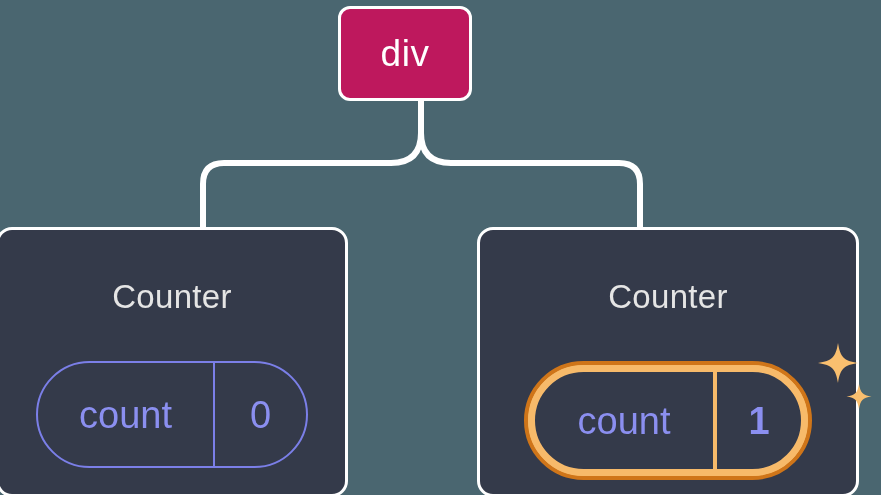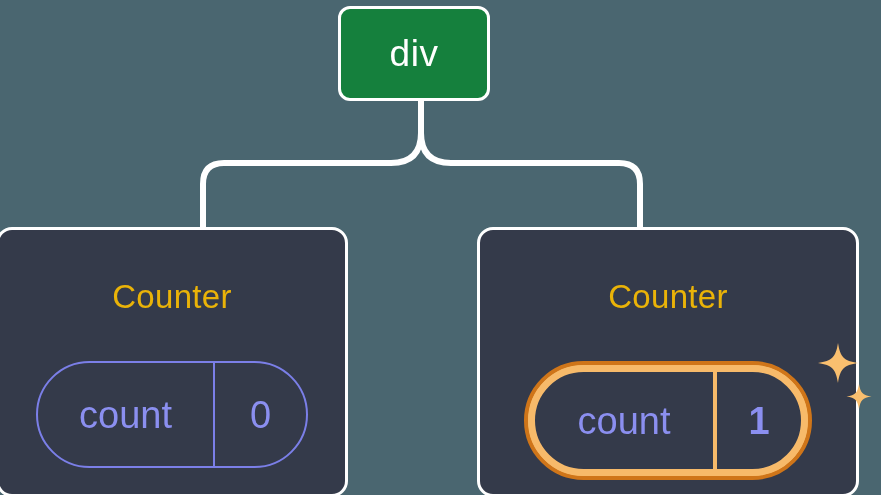--- a/index.html
+++ b/index.html
@@ -27,24 +27,24 @@
     width: 881px;
     height: 495px;
     pointer-events: none;
   }
 
   
   .node-root {
     position: absolute;
     left: 338px;
     top: 6px;
-    width: 152px;
+    width: 134px;
     height: 95px;
     box-sizing: border-box;
-    background: #15803d;
+    background: #be185d;
     border: 3px solid #ffffff;
     border-radius: 12px;
     display: flex;
     align-items: center;
     justify-content: center;
   }
   .node-root-label {
     color: #ffffff;
     font-size: 37px;
     letter-spacing: 0.5px;
@@ -61,21 +61,21 @@
     border: 3px solid #ffffff;
     border-radius: 16px;
     display: flex;
     flex-direction: column;
     align-items: center;
   }
   .card-left  { left: -4px;  width: 352px; }
   .card-right { left: 477px; width: 382px; }
 
   .card-title {
-    color: #eab308;
+    color: #e5e5e5;
     font-size: 33px;
     line-height: 1;
     margin-top: 50px;
     letter-spacing: 0.3px;
   }
 
   
   .pill-wrap {
     position: relative;
     margin-top: 48px;

